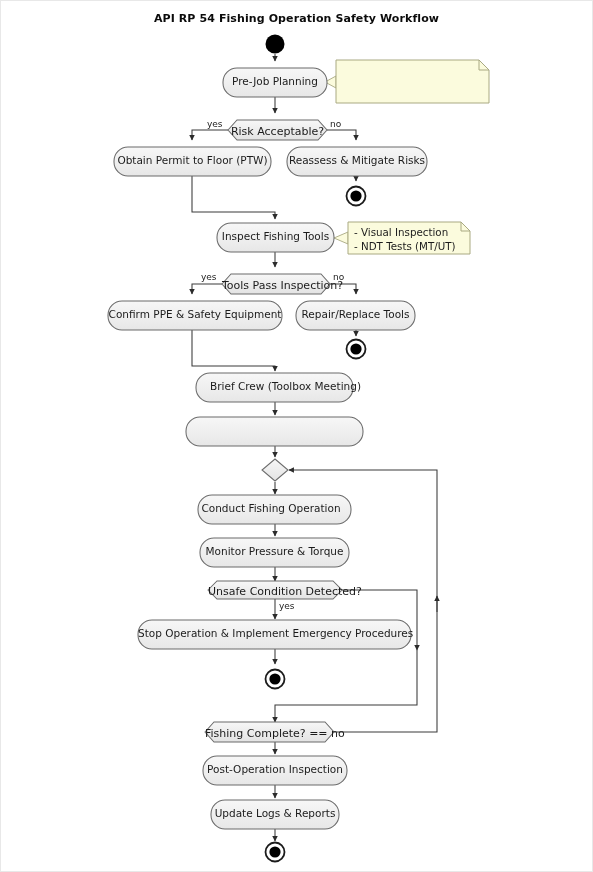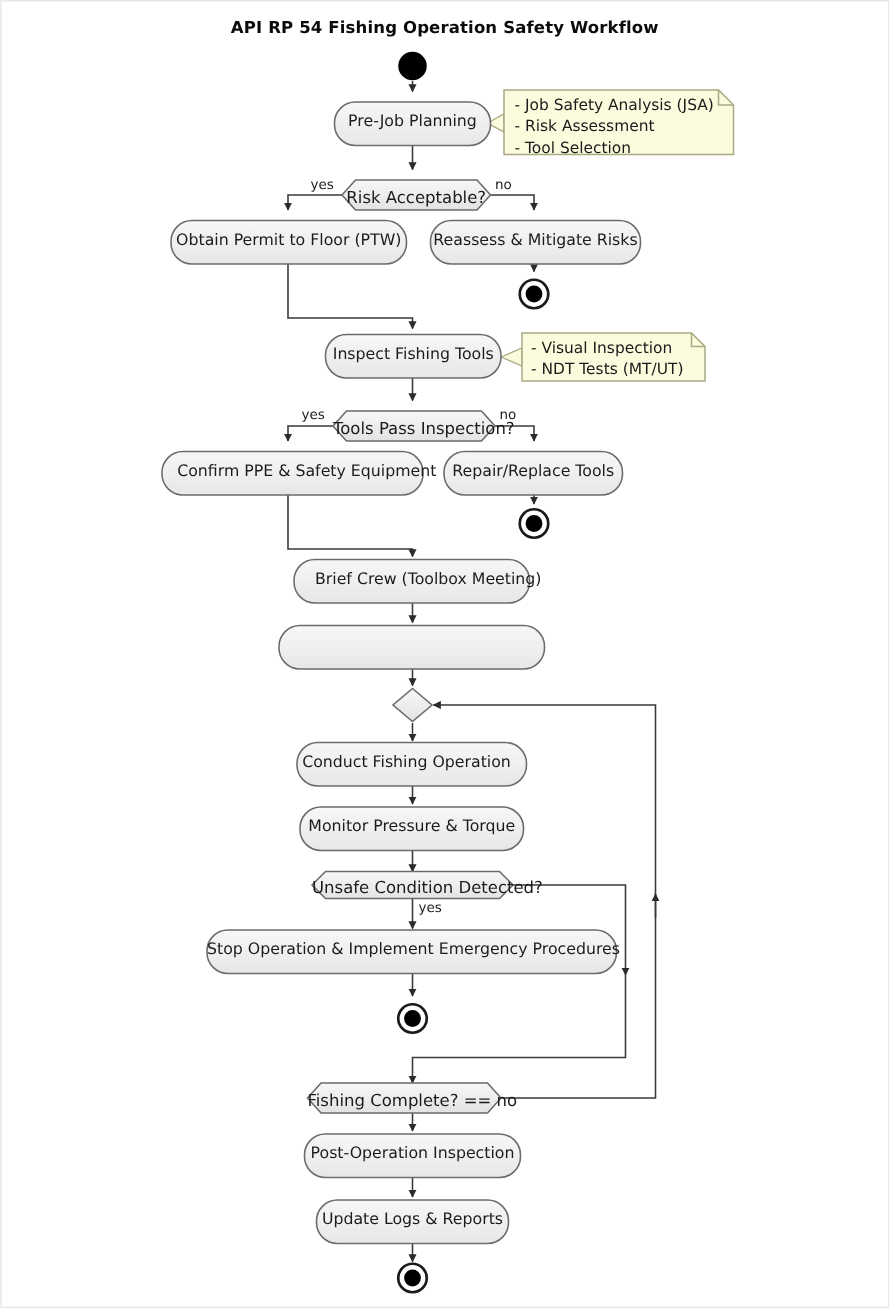--- a/index.html
+++ b/index.html
@@ -215,43 +215,38 @@
   <div class="lbl activity-text" style="left:114px; top:154px; width:157px; text-align:center;">Obtain Permit to Floor (PTW)</div>
   <div class="lbl activity-text" style="left:287px; top:154px; width:140px; text-align:center;">Reassess &amp; Mitigate Risks</div>
 
   <div class="lbl activity-text" style="left:217px; top:230px; width:117px; text-align:center;">Inspect Fishing Tools</div>
 
   <div class="lbl decision-text" style="left:222px; top:279px; width:108px; text-align:center;">Tools Pass Inspection?</div>
 
   <div class="lbl guard-text" style="left:201px; top:272px;">yes</div>
   <div class="lbl guard-text" style="left:333px; top:272px;">no</div>
 
-  <div class="lbl activity-text" style="left:108px; top:308px; width:193px; text-align:center;">Confirm PPE &amp; Safety Equipment</div>
+  <div class="lbl activity-text" style="left:108px; top:308px; width:174px; text-align:center;">Confirm PPE &amp; Safety Equipment</div>
   <div class="lbl activity-text" style="left:296px; top:308px; width:119px; text-align:center;">Repair/Replace Tools</div>
 
   <div class="lbl activity-text" style="left:196px; top:380px; width:179px; text-align:center;">Brief Crew (Toolbox Meeting)</div>
 
   <div class="lbl activity-text" style="left:198px; top:502px; width:146px; text-align:center;">Conduct Fishing Operation</div>
   <div class="lbl activity-text" style="left:200px; top:545px; width:149px; text-align:center;">Monitor Pressure &amp; Torque</div>
 
   <div class="lbl decision-text" style="left:208px; top:585px; width:134px; text-align:center;">Unsafe Condition Detected?</div>
 
   <div class="lbl guard-text" style="left:279px; top:601px;">yes</div>
 
   <div class="lbl activity-text" style="left:138px; top:627px; width:273px; text-align:center;">Stop Operation &amp; Implement Emergency Procedures</div>
 
   <div class="lbl decision-text" style="left:205px; top:727px; width:129px; text-align:center;">Fishing Complete? == no</div>
 
   <div class="lbl activity-text" style="left:203px; top:763px; width:144px; text-align:center;">Post-Operation Inspection</div>
   <div class="lbl activity-text" style="left:211px; top:807px; width:128px; text-align:center;">Update Logs &amp; Reports</div>
 
-  <div class="lbl note-text" style="left:343px; top:63px; width:144px;">
-    <span class="note-line">- Job Safety Analysis (JSA)</span>
-    <span class="note-line">- Risk Assessment</span>
-    <span class="note-line">- Tool Selection</span>
-  </div>
 
   <div class="lbl note-text" style="left:354px; top:225px; width:114px;">
     <span class="note-line">- Visual Inspection</span>
     <span class="note-line">- NDT Tests (MT/UT)</span>
   </div>
 
 </div>
 
 </body></html>

